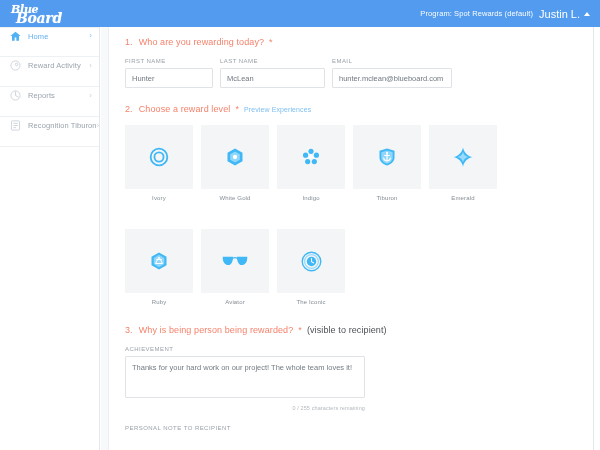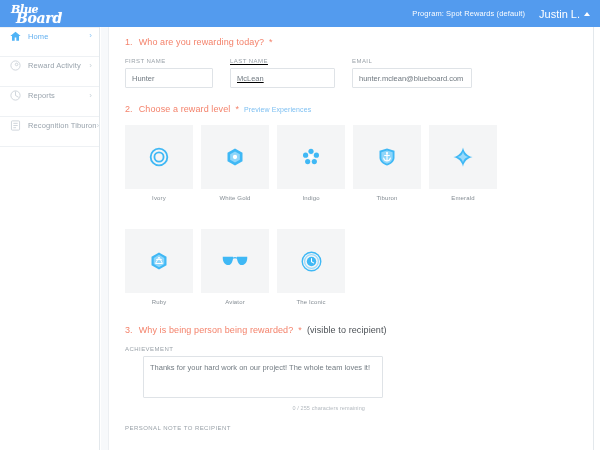--- a/index.html
+++ b/index.html
@@ -32,21 +32,21 @@
     font-size: 11px;
     line-height: 9px;
     letter-spacing: -0.3px;
     text-shadow: 0 0 1px rgba(255,255,255,.5);
   }
   .logo .l2 { display: block; padding-left: 5px; font-size: 14px; }
 
   .topbar-right {
     margin-left: auto;
     display: flex; align-items: center;
-    gap: 14px;
+    gap: 6px;
     padding-right: 10px;
     height: 27px;
   }
   .program-label {
     color: #ffffff; font-size: 7.5px; letter-spacing: .1px;
     white-space: nowrap; opacity: .97;
   }
   .user-menu {
     display: flex; align-items: center; gap: 4px;
     color: #ffffff; font-size: 11px; white-space: nowrap;
@@ -120,24 +120,24 @@
     display: flex; align-items: baseline; gap: 5px;
   }
   .q-head .num { margin-right: 1px; }
   .q-head .star { color: #f4836c; }
   .q-head .sub-note { color: #4b5055; font-size: 9px; }
   .preview-link {
     color: #7fc0f2; font-size: 7px; letter-spacing: .1px; cursor: pointer;
   }
 
   
-  .field-row { display: flex; gap: 17px; margin-bottom: 16px; }
+  .field-row { display: flex; gap: 7px; margin-bottom: 16px; }
   .field { display: flex; flex-direction: column; }
   .field.fn { width: 88px; }
-  .field.ln { width: 105px; text-decoration: underline; }
+  .field.ln { width: 105px; }
   .field.em { width: 120px; }
   .field-label {
     font-size: 6px; color: #9aa2a9; letter-spacing: .45px;
     margin-bottom: 4px; text-transform: uppercase;
   }
   .field-input {
     height: 20px;
     border: 1px solid #dfe3e7;
     border-radius: 1px;
     background: #fff;
@@ -172,21 +172,20 @@
     border: 1px solid #dfe3e7;
     border-radius: 1px;
     resize: none;
     font-family: "Liberation Sans", sans-serif;
     font-size: 7.5px;
     line-height: 11px;
     color: #737c83;
     padding: 5px 6px;
     outline: none;
     background: #fff;
-    margin-left: 18px;
   }
   .char-count {
     text-align: right;
     font-size: 5.5px;
     color: #b3b9bf;
     margin-top: 3px;
     letter-spacing: .1px;
   }
   .note-label {
     font-size: 6px; color: #9aa2a9; letter-spacing: .45px;

